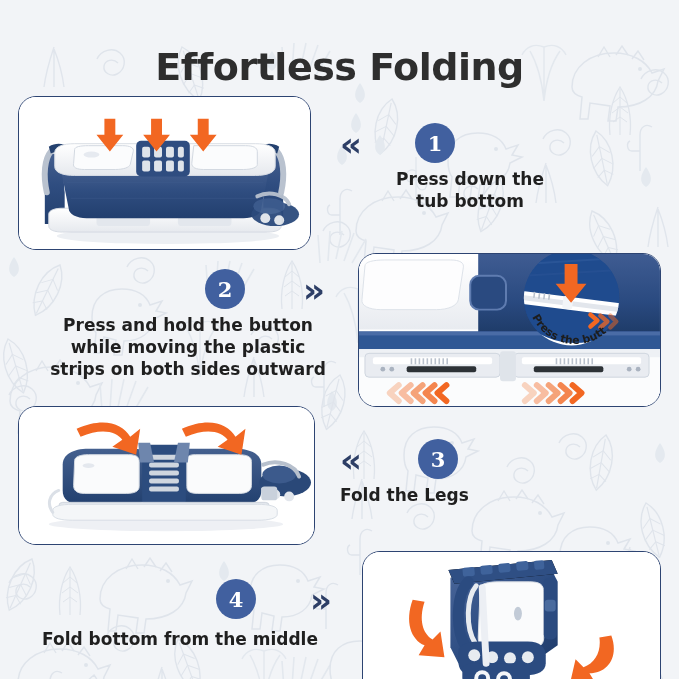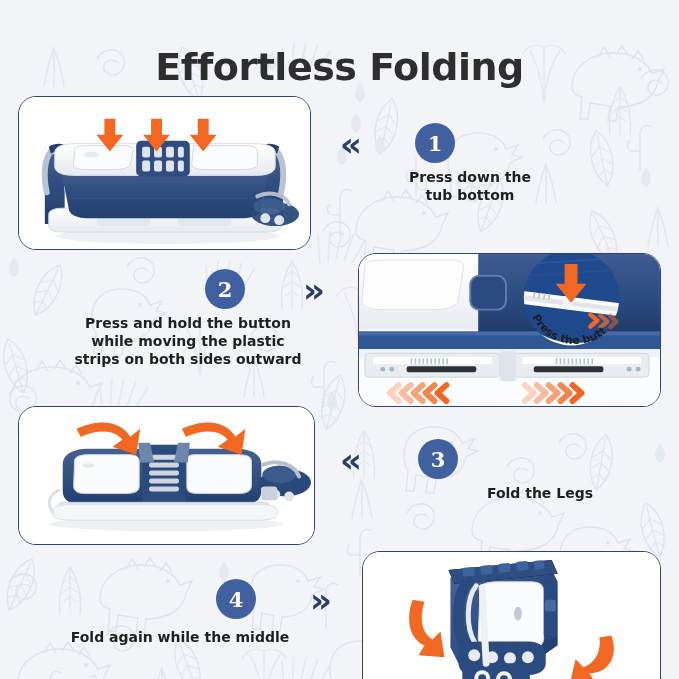--- a/index.html
+++ b/index.html
@@ -88,21 +88,21 @@
     font-size: 34px;
     font-weight: bold;
     font-family: "DejaVu Sans", sans-serif;
     line-height: 1;
     letter-spacing: -4px;
   }
 
   .step-text {
     position: absolute;
     color: #1f1f1f;
-    font-size: 14px;
+    font-size: 17px;
     font-weight: bold;
     line-height: 1.28;
     font-family: "DejaVu Sans", sans-serif;
     white-space: pre-line;
   }
 
   
   #step-1 { left: 340px; top: 80px; width: 320px; height: 110px; }
   #step-1 .badge { left: 75px; top: 4px; }
   #step-1 .chev  { left: 0px;  top: 8px; }
@@ -111,21 +111,21 @@
   
   #step-2 { left: 20px; top: 228px; width: 320px; height: 115px; }
   #step-2 .badge { left: 185px; top: 2px; }
   #step-2 .chev  { left: 283px; top: 6px; }
   #step-2 .step-text { left: 8px; top: 48px; width: 320px; text-align: center; }
 
   
   #step-3 { left: 340px; top: 398px; width: 320px; height: 100px; }
   #step-3 .badge { left: 78px; top: 2px; }
   #step-3 .chev  { left: 0px;  top: 6px; }
-  #step-3 .step-text { left: 0px; top: 48px; width: 253px; text-align: right; }
+  #step-3 .step-text { left: 0px; top: 48px; width: 253px; text-align: left; }
 
   
   #step-4 { left: 20px; top: 538px; width: 320px; height: 100px; }
   #step-4 .badge { left: 196px; top: 2px; }
   #step-4 .chev  { left: 290px; top: 6px; }
   #step-4 .step-text { left: 0px; top: 52px; width: 320px; text-align: center; }
 </style>
 </head>
 <body>
 
@@ -600,16 +600,16 @@
 
   <div class="step-block" id="step-3">
     <div class="chev">«</div>
     <div class="badge">3</div>
     <div class="step-text">Fold the Legs</div>
   </div>
 
   <div class="step-block" id="step-4">
     <div class="badge">4</div>
     <div class="chev">»</div>
-    <div class="step-text">Fold again while the middle</div>
+    <div class="step-text">Fold bottom from the middle</div>
   </div>
 
 </div>
 
 </body></html>

